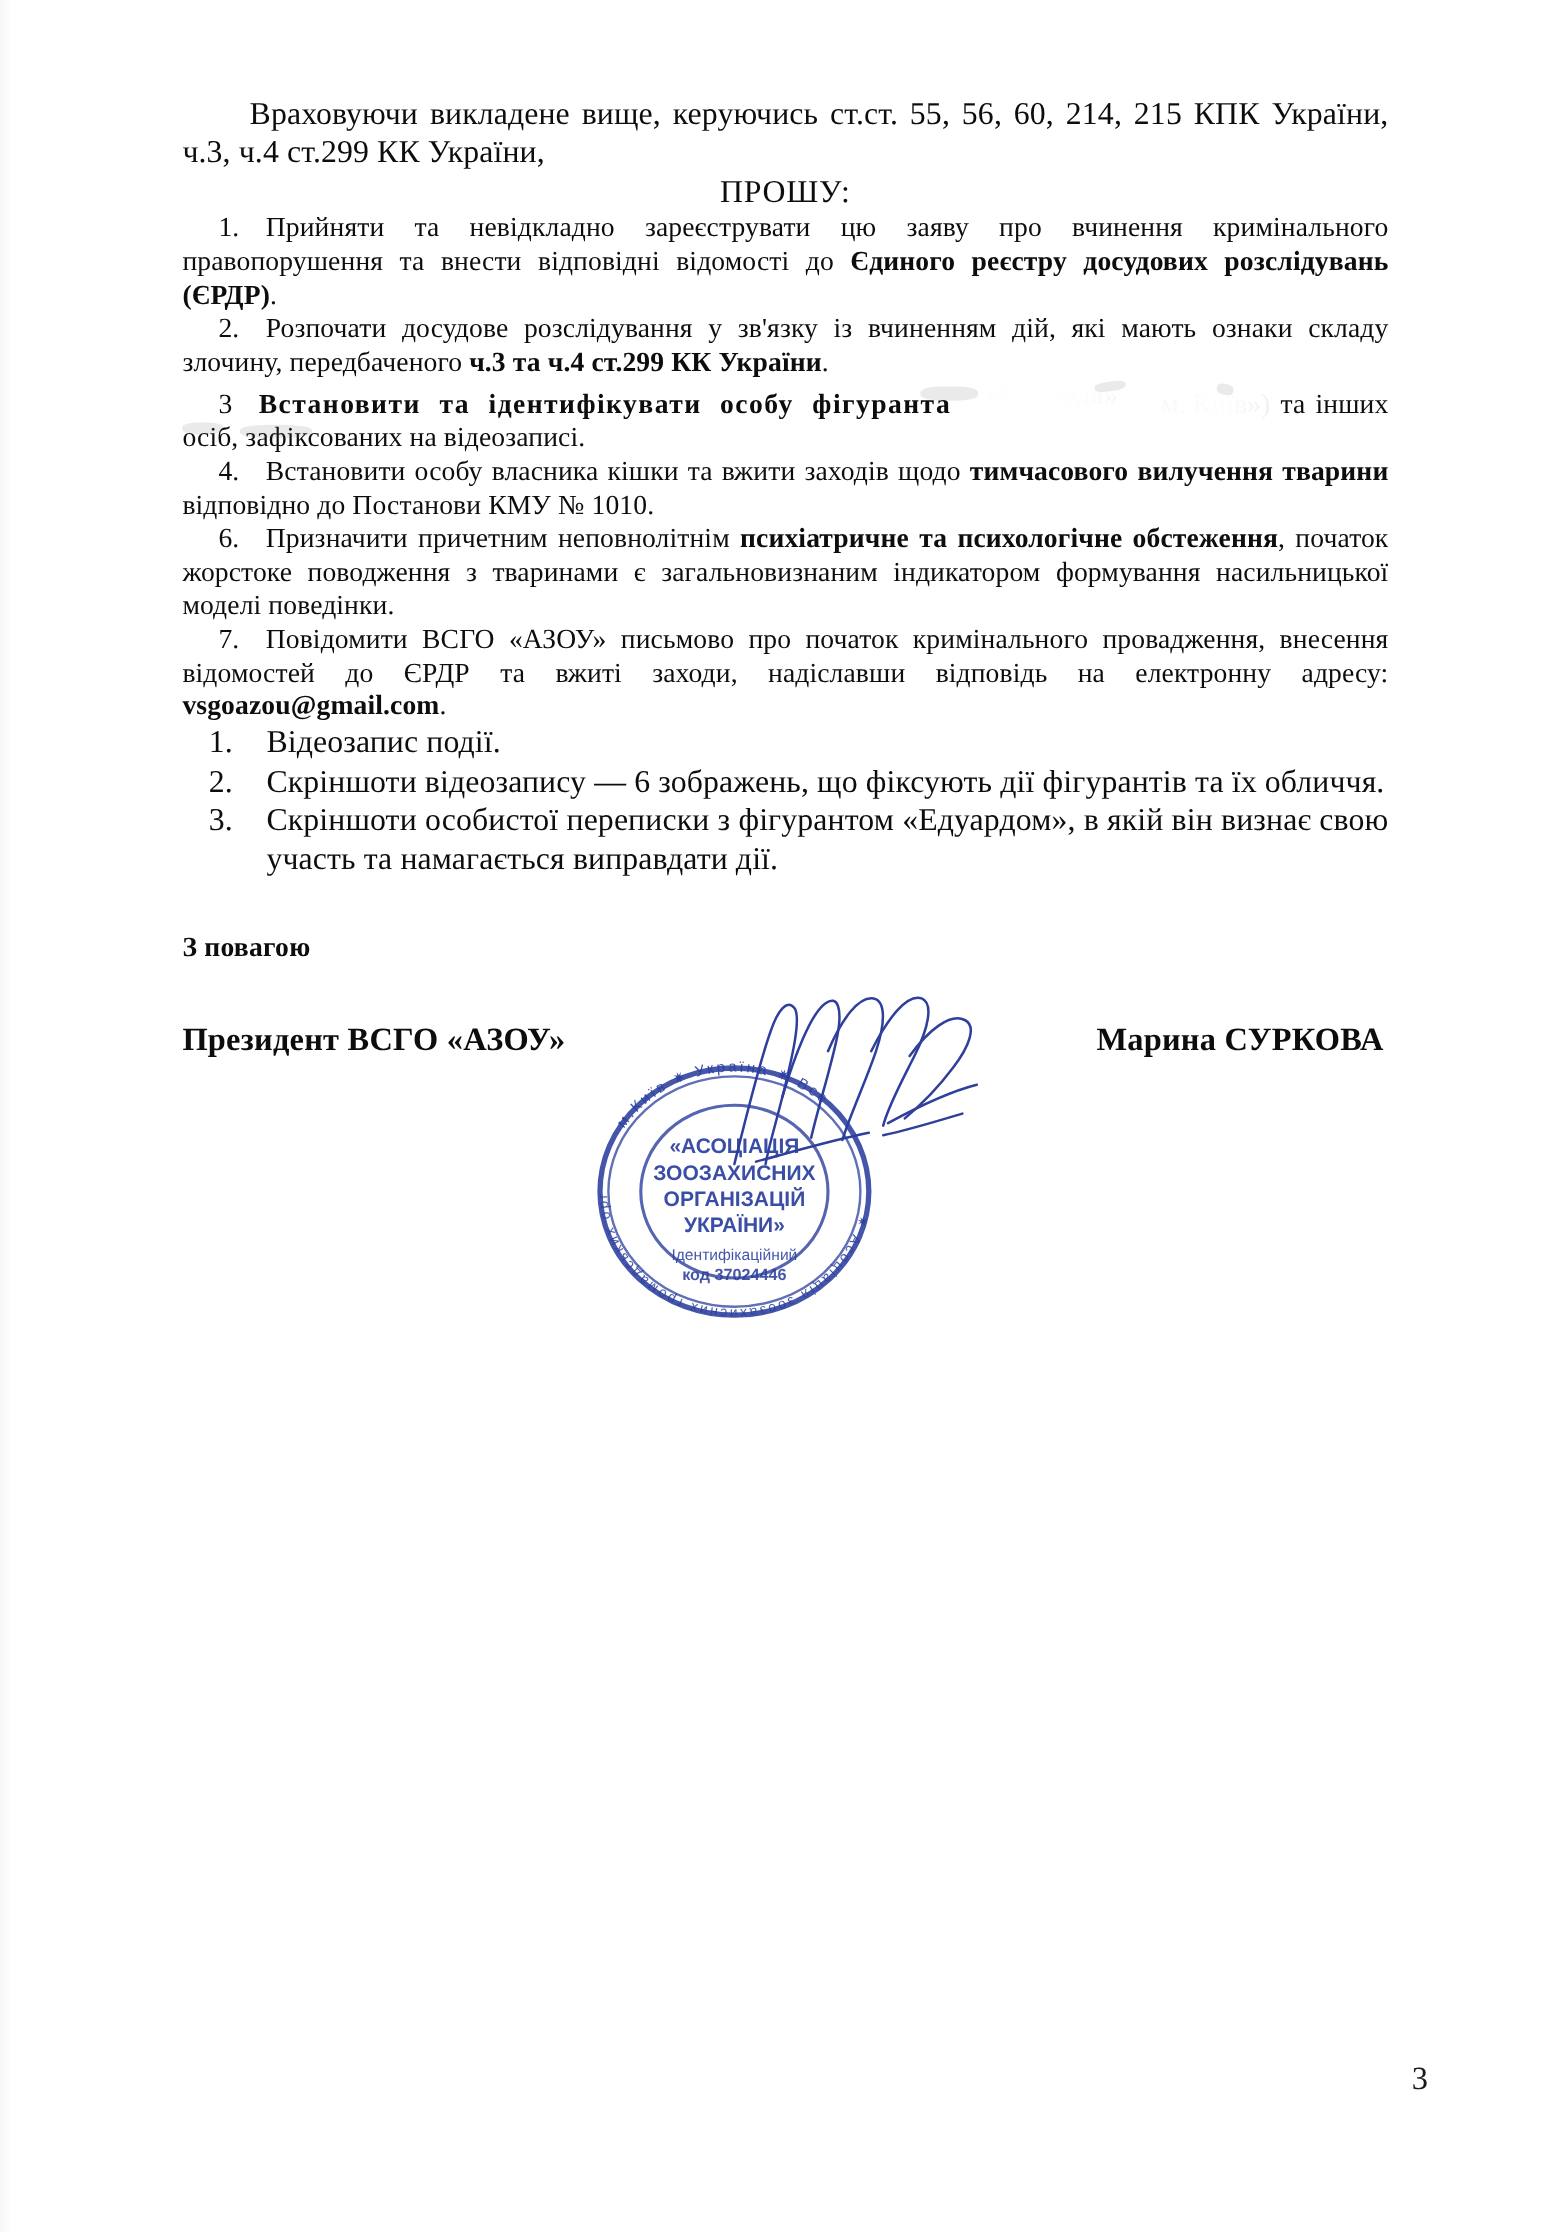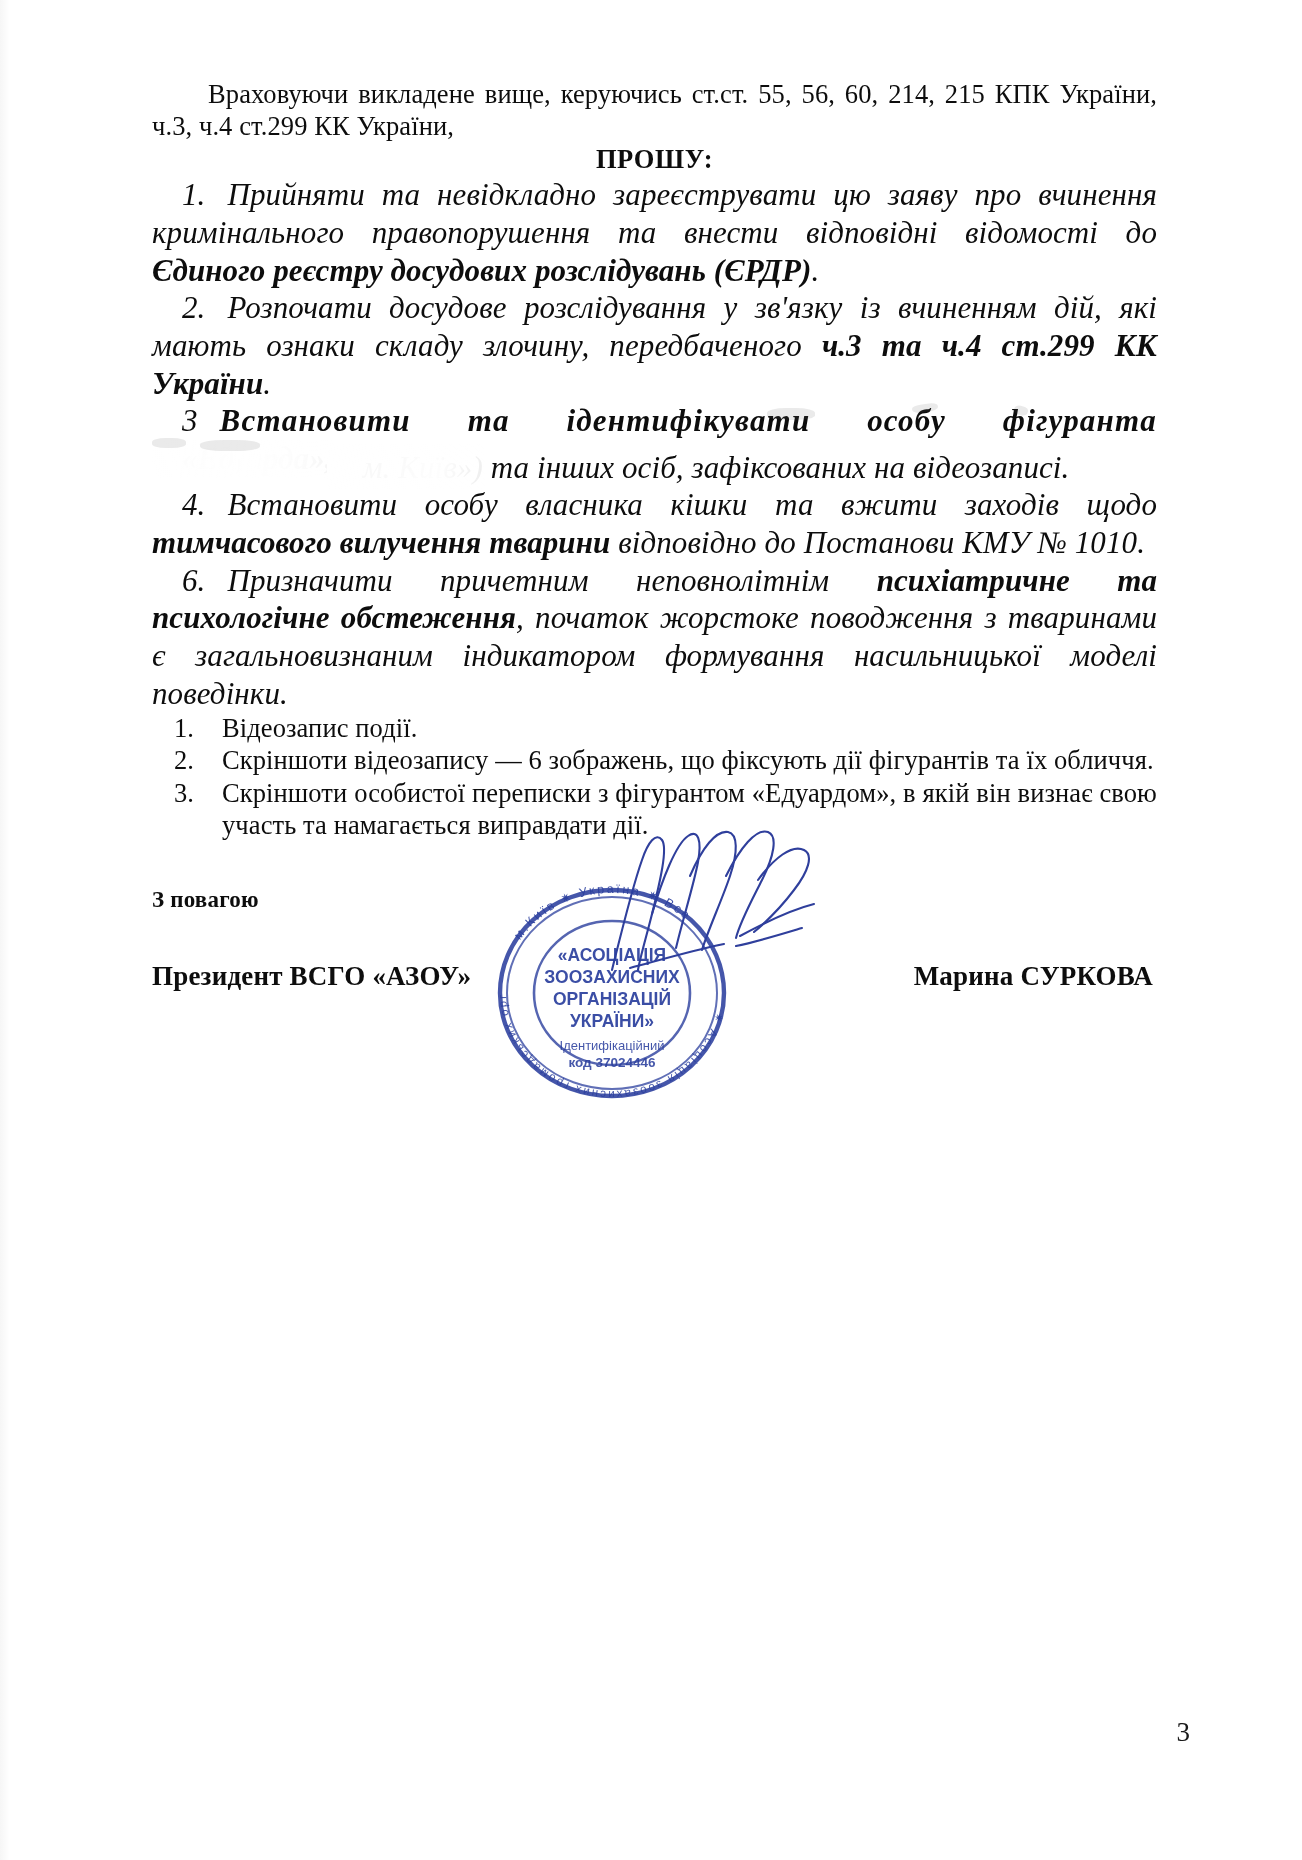--- a/index.html
+++ b/index.html
@@ -36,43 +36,42 @@
   .opening {
     font-weight: normal;
     font-size: 26.5px;
     line-height: 1.215;
     text-align: justify;
     text-indent: 56px;
     letter-spacing: 0.1px;
   }
 
   .proshu {
-    font-weight: bold;
+    font-weight: normal;
     font-size: 26.5px;
     text-align: center;
     margin-top: 2px;
     margin-bottom: 1px;
     letter-spacing: 0.6px;
   }
 
   
   .req-list {
     margin: 0;
     padding: 0;
     list-style: none;
   }
   .req-item {
     position: relative;
-    font-size: 31px;
+    font-size: 23px;
     line-height: 1.215;
     text-align: justify;
     text-justify: inter-word;
     letter-spacing: 0.1px;
     margin-bottom: 0px;
-    font-style: italic;
   }
 
   
   .req-item {
     text-indent: 30px;
   }
   .req-item .numinline {
     margin-right: 22px;
   }
 
@@ -254,20 +253,23 @@
 
       <div class="req-item">
         <span class="numinline">4.</span><span>Встановити особу власника кішки та вжити заходів щодо </span><span class="b">тимчасового вилучення тварини</span><span> відповідно до Постанови КМУ № 1010.</span>
       </div>
 
 
       <div class="req-item">
         <span class="numinline">6.</span><span>Призначити причетним неповнолітнім </span><span class="b">психіатричне та психологічне обстеження</span><span>, початок жорстоке поводження з тваринами є загальновизнаним індикатором формування насильницької моделі поведінки.</span>
       </div>
 
+      <div class="req-item">
+        <span class="numinline">7.</span><span>Повідомити ВСГО «АЗОУ» письмово про початок кримінального провадження, внесення відомостей до ЄРДР та вжиті заходи, надіславши відповідь на електронну адресу: </span><span class="b">vsgoazou@gmail.com</span><span>.</span>
+      </div>
 
     </div>
 
 
     <div class="att-list">
       <div class="att-item">
         <span class="anum">1.</span><span>Відеозапис події.</span>
       </div>
       <div class="att-item">
         <span class="anum">2.</span><span>Скріншоти відеозапису — 6 зображень, що фіксують дії фігурантів та їх обличчя.</span>

